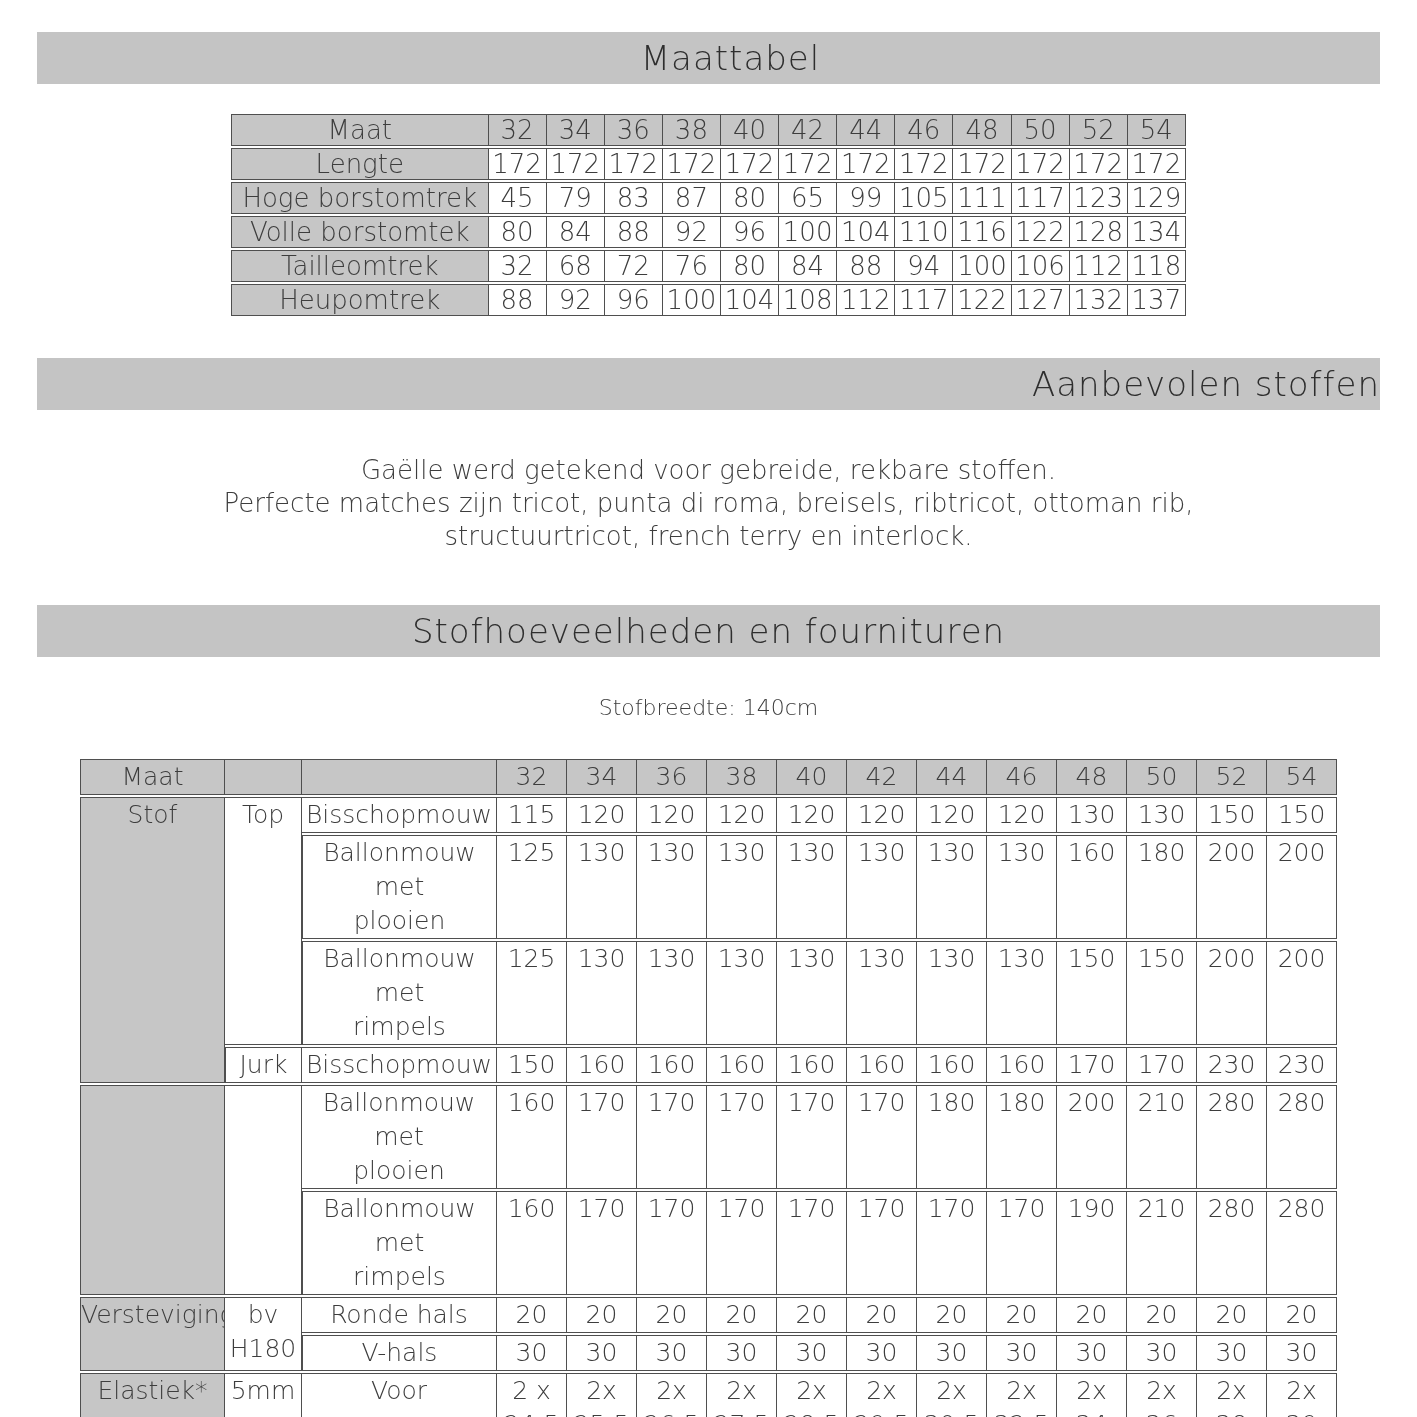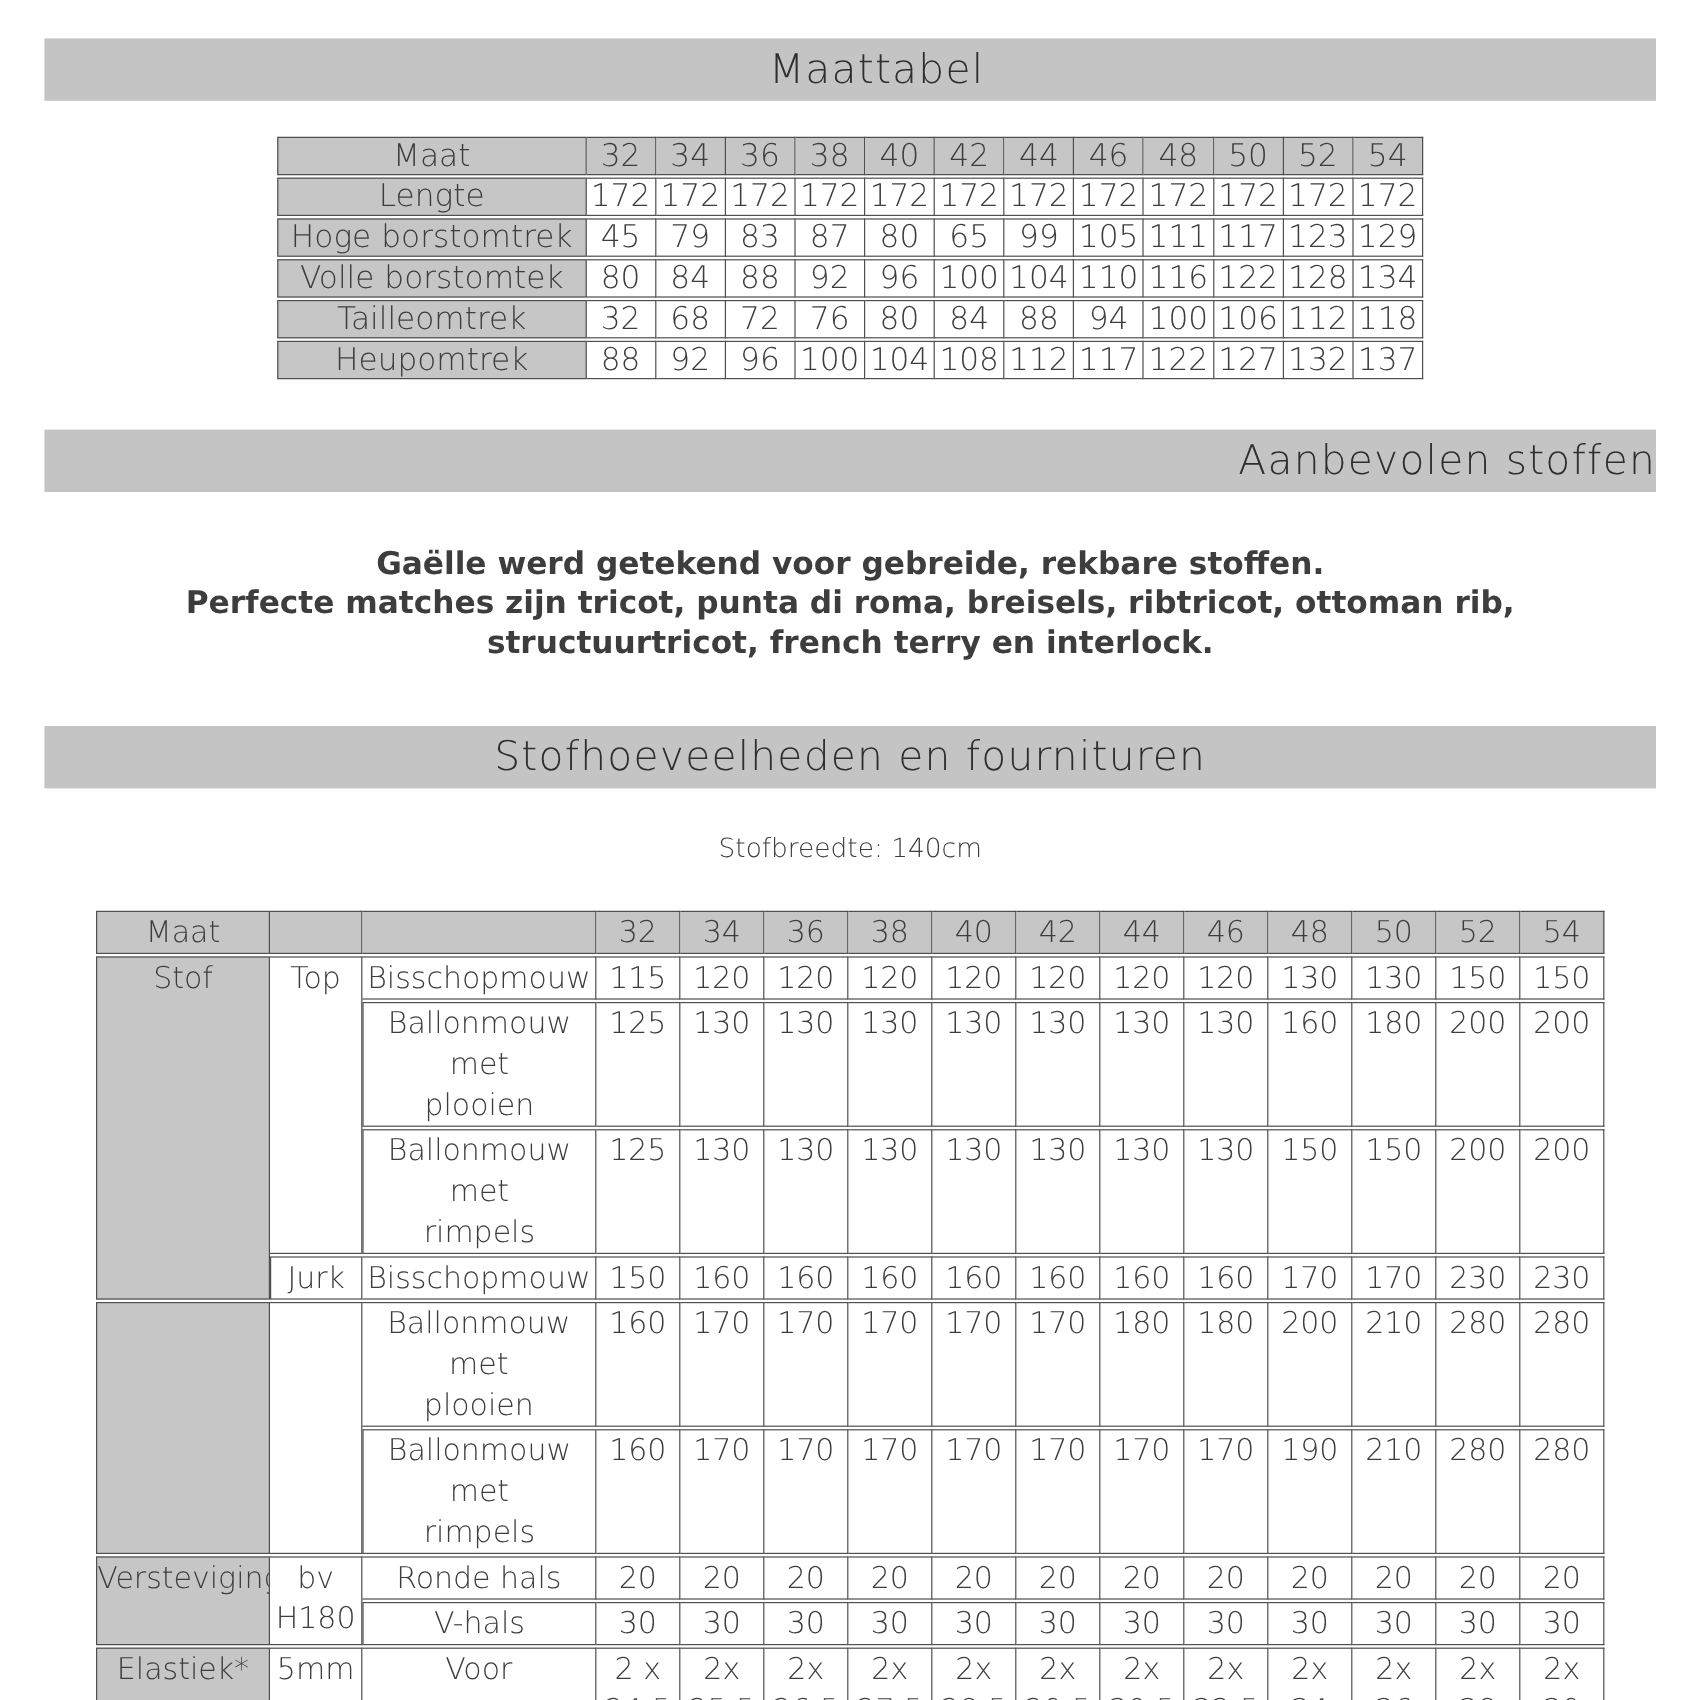--- a/index.html
+++ b/index.html
@@ -39,21 +39,21 @@
   td.gray{background:var(--cell-gray);}
 
   .size-table{
     width:955px;margin:28px auto 0;
     font-size:26px;
   }
   .size-table td{height:30px;line-height:30px;}
 
   .intro-text{
     margin-top:44px;text-align:center;
-    font-size:26px;line-height:33px;font-weight:bold;
+    font-size:26px;line-height:33px;
   }
   .subtitle{
     margin-top:36px;text-align:center;
     font-size:22px;line-height:30px;
   }
 
   .fabric-table{
     width:1257px;margin:34px auto 0;
     font-size:25px;
   }

